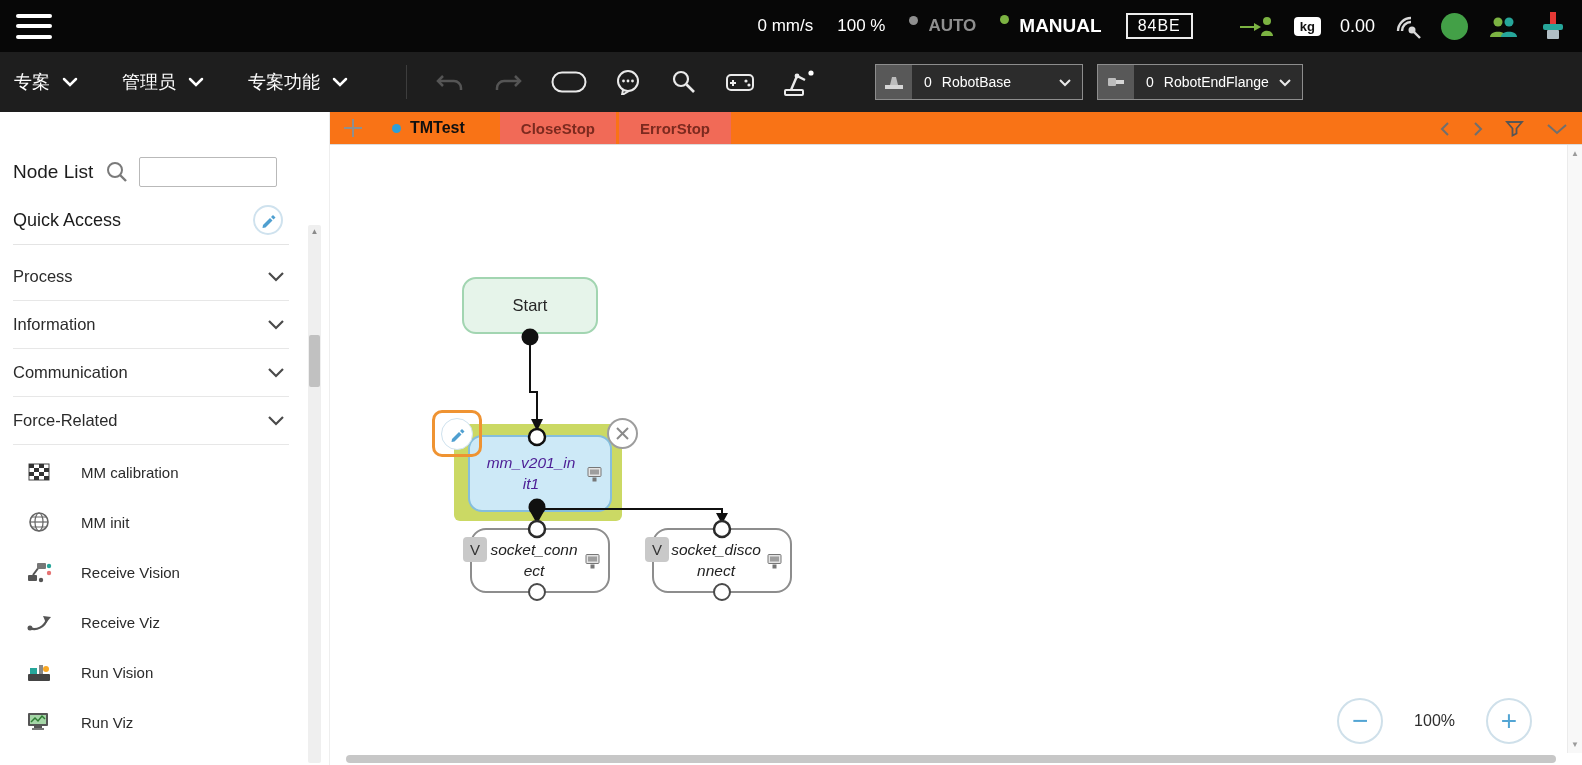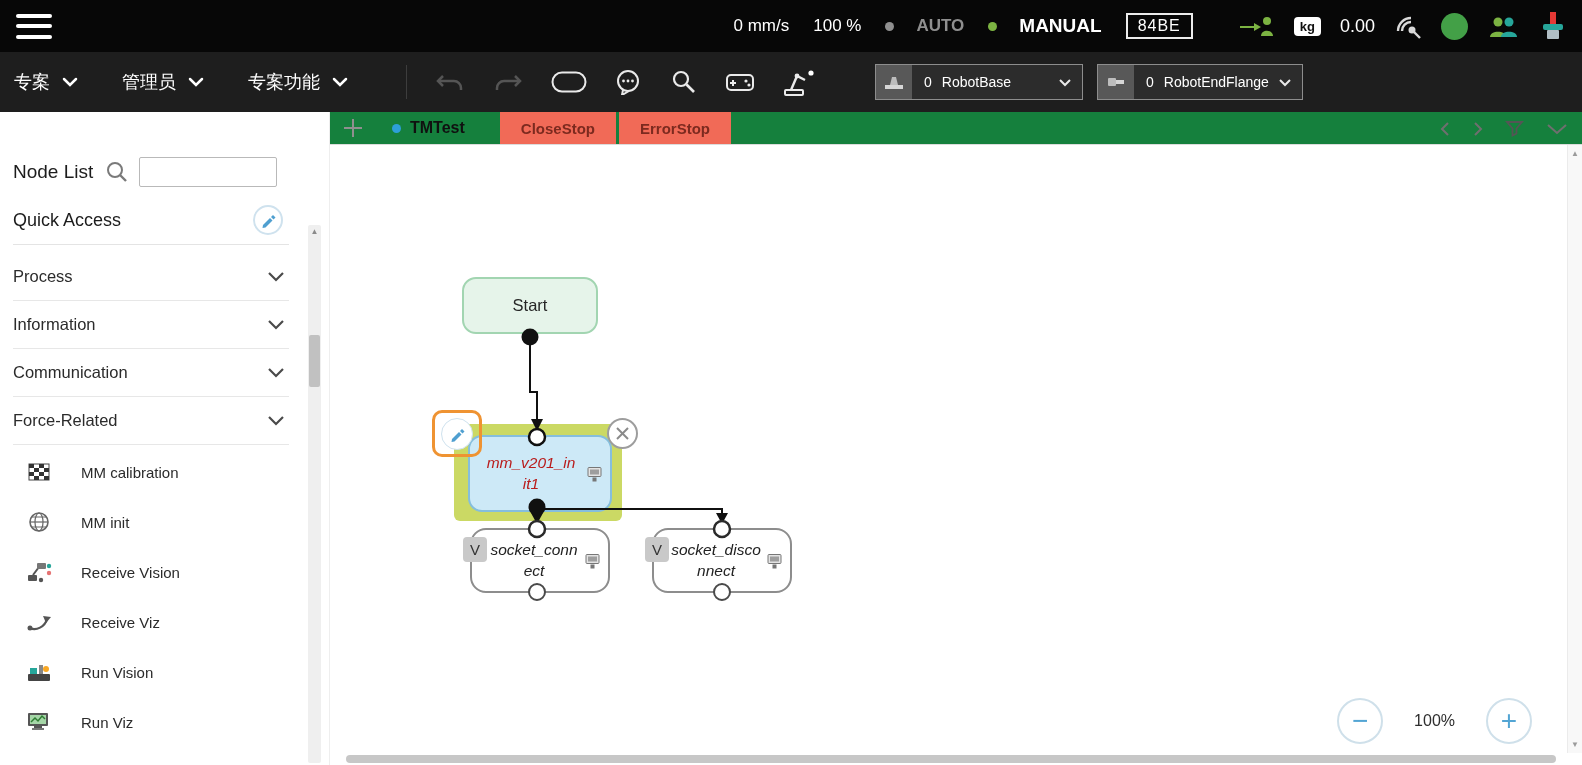--- a/index.html
+++ b/index.html
@@ -6,21 +6,21 @@
   html,body { width:1582px; height:765px; overflow:hidden; }
   body { font-family:"Liberation Sans","DejaVu Sans",sans-serif; background:#fff; color:#222; }
   svg { display:block; }
 
   
   .topbar { height:52px; background:#070707; display:flex; align-items:center; padding:0 16px; color:#fff; }
   .hamburger { width:36px; height:25px; display:flex; flex-direction:column; justify-content:space-between; cursor:pointer; }
   .hamburger span { display:block; height:4px; background:#fff; border-radius:2px; }
   .topbar-right { margin-left:auto; display:flex; align-items:center; gap:24px; }
   .tb-text { font-size:17px; }
-  .mode { display:flex; align-items:center; gap:22px; font-weight:bold; }
+  .mode { display:flex; align-items:flex-start; gap:10px; font-weight:bold; }
   .mode .dot { width:9px; height:9px; border-radius:50%; }
   .mode-auto { color:#8f8f8f; font-size:17px; }
   .mode-auto .dot { background:#8f8f8f; }
   .mode-manual { color:#fff; font-size:19px; }
   .mode-manual .dot { background:#7cb342; }
   .robot-id { border:2px solid #ececec; padding:2px 10px; font-size:16px; letter-spacing:1px; }
   .tb-icons { display:flex; align-items:center; gap:19px; margin-left:22px; }
   .kg-badge { background:#fff; color:#111; font-weight:bold; font-size:13px; padding:2px 6px; border-radius:4px; }
   .payload { font-size:18px; }
   .green-circle { width:27px; height:27px; border-radius:50%; background:#43a047; }
@@ -60,37 +60,37 @@
   .sb-items { margin-top:2px; }
   .sb-item { display:flex; align-items:center; height:50px; cursor:pointer; }
   .sb-item-icon { width:28px; margin-left:12px; display:flex; justify-content:center; }
   .sb-item-label { font-size:15px; color:#2b2b2b; margin-left:28px; }
   .sb-scroll { position:absolute; right:8px; top:113px; bottom:2px; width:13px; background:#efefef; border-radius:2px; z-index:4; cursor:pointer; }
   .sb-scroll-up { position:absolute; top:2px; left:0; right:0; text-align:center; font-size:8px; color:#8a8a8a; }
   .sb-thumb { position:absolute; top:110px; left:1px; width:11px; height:52px; background:#c1c1c1; border-radius:2px; cursor:pointer; }
 
   
   .work { flex:1; display:flex; flex-direction:column; position:relative; min-width:0; background:#fff; }
-  .tabbar { height:33px; background:#15803d; border-bottom:1px solid #dcdcdc; display:flex; align-items:stretch; position:relative; flex:none; }
+  .tabbar { height:33px; background:#f97316; border-bottom:1px solid #dcdcdc; display:flex; align-items:stretch; position:relative; flex:none; }
   .tab-add { width:46px; display:flex; align-items:center; justify-content:center; cursor:pointer; }
   .tab-active { display:flex; align-items:center; gap:9px; padding:0 16px; font-size:16px; font-weight:bold; color:#101010; cursor:pointer; }
   .tab-dot { width:9px; height:9px; border-radius:50%; background:#2d9fd8; }
   .tab-spacer { width:16px; }
   .tab-red { background:#f16a57; color:#7c2a1f; font-weight:bold; font-size:15px; display:flex; align-items:center; padding:0 21px; margin-left:3px; cursor:pointer; }
   .tab-controls { position:absolute; right:14px; top:0; height:33px; display:flex; align-items:center; gap:21px; }
   .tab-ctl { cursor:pointer; display:flex; align-items:center; }
 
   .canvas { position:relative; flex:1; background:#fff; overflow:hidden; }
 
   
   .flow-node { position:absolute; display:flex; align-items:center; justify-content:center; text-align:center; cursor:pointer; z-index:3; }
   .node-start { left:132px; top:132px; width:136px; height:57px; background:#e6f4ea; border:2px solid #a2d5b1; border-radius:14px; font-size:16.5px; color:#262626; }
   .sel-highlight { position:absolute; left:124px; top:279px; width:168px; height:97px; background:#cbd964; border-radius:6px; z-index:1; }
   .node-mm { left:138px; top:290px; width:144px; height:77px; background:#cde9f7; border:2px solid #85bedd; border-radius:14px; }
-  .node-label { font-style:italic; font-size:15.5px; color:#b91c1c; word-break:break-all; line-height:1.3; }
+  .node-label { font-style:italic; font-size:15.5px; color:#4c1d95; word-break:break-all; line-height:1.3; }
   .node-mm .node-label { width:92px; margin-right:18px; }
   .node-io { left:140px; top:383px; width:140px; height:65px; background:#fff; border:2px solid #8d8d8d; border-radius:16px; }
   .node-io2 { left:322px; }
   .node-io .node-label { width:94px; margin-right:12px; color:#222; }
   .v-badge { position:absolute; left:-9px; top:7px; width:24px; height:25px; background:#c9c9c9; border-radius:4px; color:#333; font-size:15px; display:flex; align-items:center; justify-content:center; font-style:normal; }
   .node-mini-icon { position:absolute; right:5px; top:50%; transform:translateY(-50%); }
   .flow-svg { position:absolute; left:0; top:0; z-index:5; pointer-events:none; }
   .edit-fab { position:absolute; left:102px; top:265px; width:50px; height:47px; border:3px solid #ef9332; border-radius:10px; display:flex; align-items:center; justify-content:center; cursor:pointer; z-index:6; background:transparent; }
   .edit-fab-inner { width:32px; height:32px; border-radius:50%; background:#fff; border:1px solid #cfe2ee; display:flex; align-items:center; justify-content:center; }
   .close-fab { position:absolute; left:277px; top:273px; width:31px; height:31px; border-radius:50%; background:#fff; border:2px solid #9d9d9d; display:flex; align-items:center; justify-content:center; cursor:pointer; z-index:6; }

